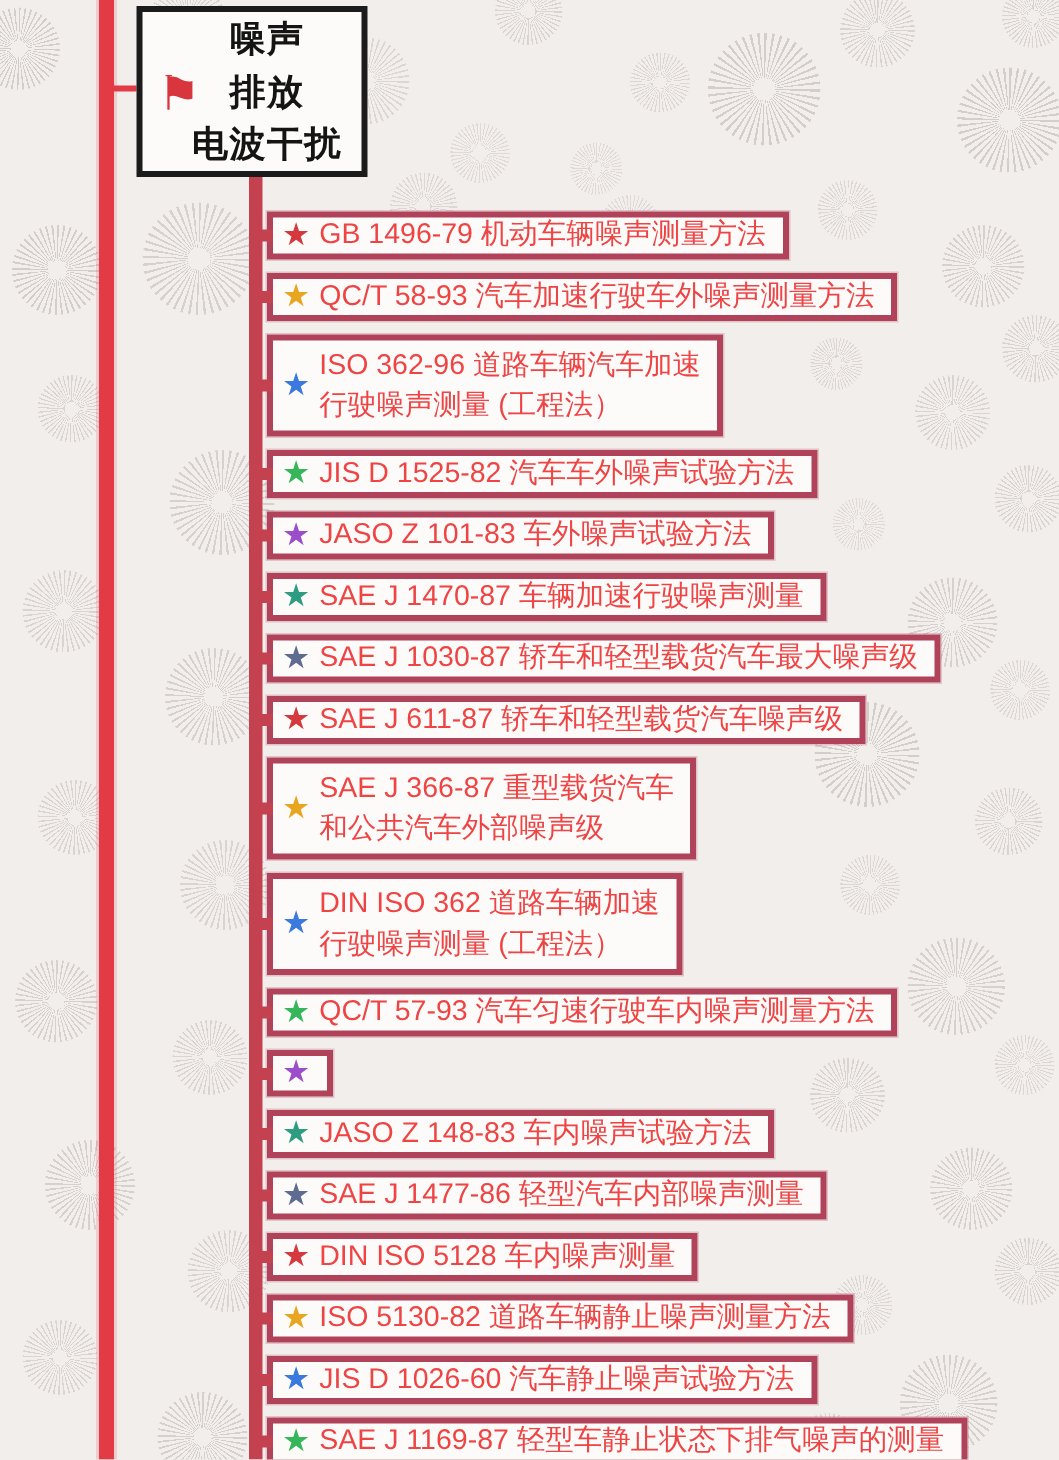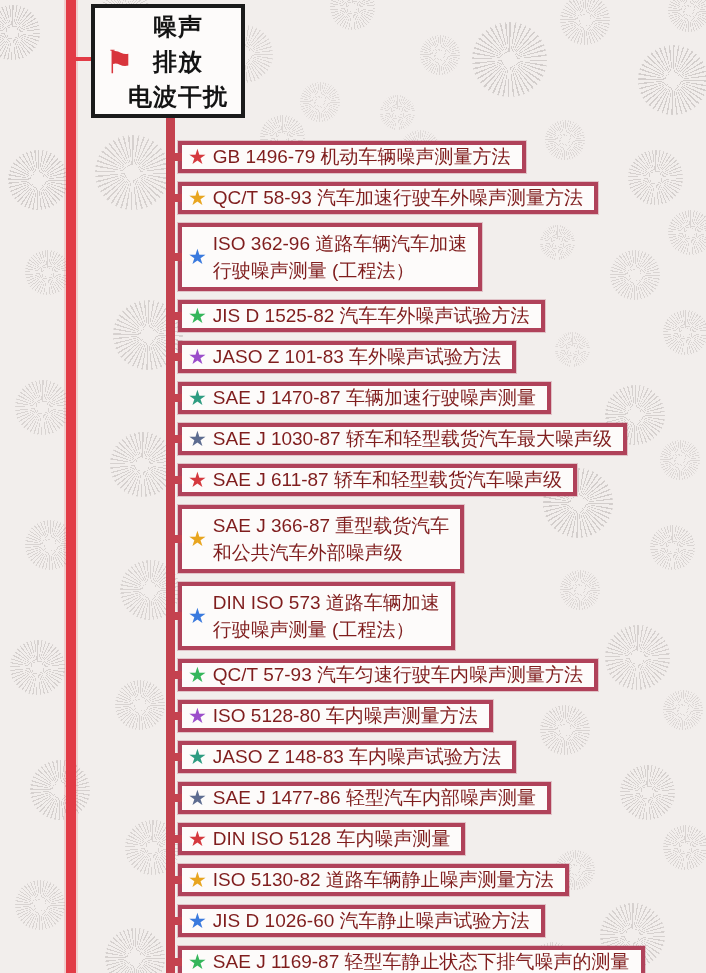--- a/index.html
+++ b/index.html
@@ -61,21 +61,21 @@
     padding:1px 11px 1px 6px;
     box-shadow:0 0 0 1px rgba(176,66,90,.25);
   }
   .item.multi{padding-top:3px;padding-bottom:3px;}
   .item::before{ 
     content:"";position:absolute;left:-16px;top:50%;transform:translateY(-50%);
     width:16px;height:8px;background:var(--branch,#c4424f);
   }
   .star{font-size:21px;line-height:21px;transform:translateY(-1px);}
   .label{
-    font-size:19px;line-height:22px;white-space:pre-line;color:#7f1d1d;
+    font-size:19px;line-height:22px;white-space:pre-line;color:#ef4444;
   }
   .item.multi .label{line-height:27px;}
 </style>
 </head>
 <body style="--bg: #f2eeec; --left-line: #e23b46; --branch: #c4424f; --node-border: #b0425a; --node-bg: #fdfbfa; --title-border: #1b1b1b; --flag: #d8353c; --text: #262626;">
 
 <div class="stage">
   <div id="bg">
       <div class="burst" style="left: -15px; top: 5px; width: 55px; height: 55px; opacity: 0.5;"></div>
       <div class="burst" style="left: 100px; top: -12px; width: 50px; height: 50px; opacity: 0.4;"></div>
@@ -173,30 +173,29 @@
         <span class="star" style="color: rgb(213, 57, 62);">★</span>
         <span class="label">SAE J 611-87 轿车和轻型载货汽车噪声级</span>
       </div>
       <div class="item multi">
         <span class="star" style="color: rgb(232, 165, 31);">★</span>
         <span class="label">SAE J 366-87 重型载货汽车
 和公共汽车外部噪声级</span>
       </div>
       <div class="item multi">
         <span class="star" style="color: rgb(58, 122, 222);">★</span>
-        <span class="label">DIN ISO 573 道路车辆加速
+        <span class="label">DIN ISO 362 道路车辆加速
 行驶噪声测量 (工程法）</span>
       </div>
       <div class="item">
         <span class="star" style="color: rgb(53, 182, 91);">★</span>
         <span class="label">QC/T 57-93 汽车匀速行驶车内噪声测量方法</span>
       </div>
       <div class="item">
         <span class="star" style="color: rgb(155, 77, 202);">★</span>
-        <span class="label">ISO 5128-80 车内噪声测量方法</span>
       </div>
       <div class="item">
         <span class="star" style="color: rgb(46, 156, 129);">★</span>
         <span class="label">JASO Z 148-83 车内噪声试验方法</span>
       </div>
       <div class="item">
         <span class="star" style="color: rgb(93, 108, 144);">★</span>
         <span class="label">SAE J 1477-86 轻型汽车内部噪声测量</span>
       </div>
       <div class="item">

